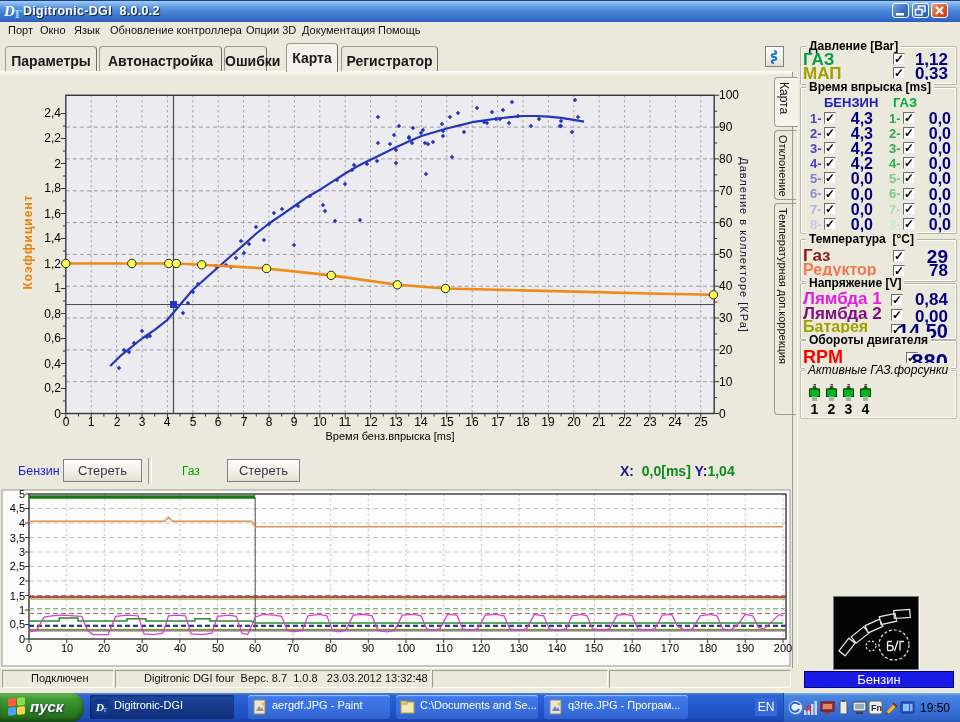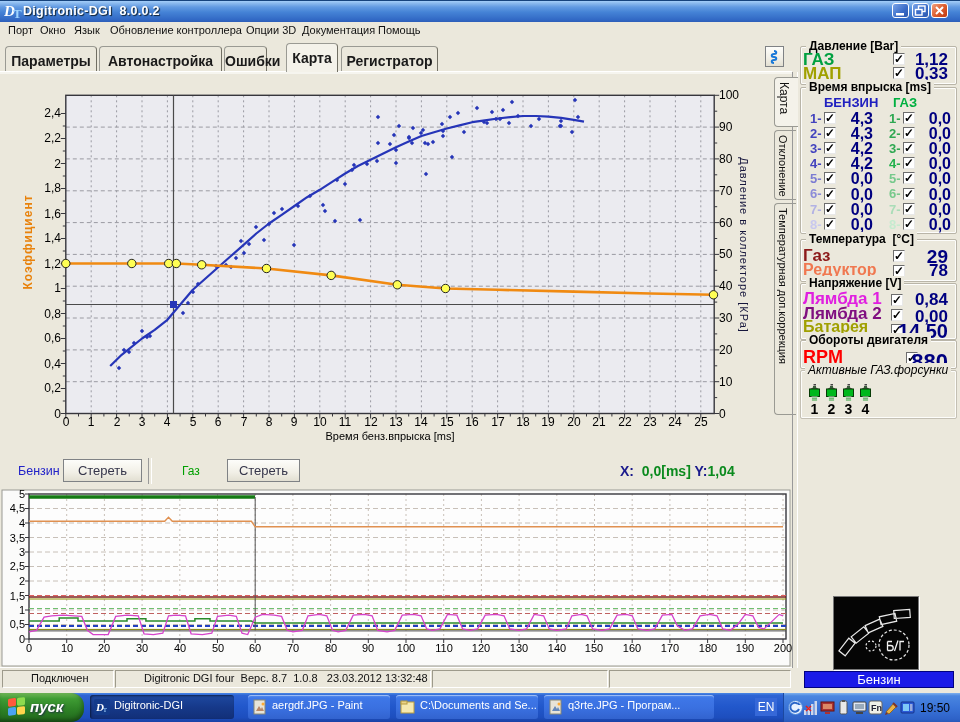--- a/index.html
+++ b/index.html
@@ -478,21 +478,21 @@
       </svg><span style="position:relative;top:-1px">Digitronic-DGI</span></div>
     <div class="task" style="left:396px;width:142px;background:linear-gradient(180deg,#5b92ef 0%,#3e77e8 12%,#3a70e0 55%,#3263cf 100%);box-shadow:inset 0 1px 0 rgba(255,255,255,.4);"><svg width="16" height="16" style="position:absolute;left:4px;top:4px">
         <rect x="1" y="3" width="13" height="11" fill="#f5e9b0" stroke="#b89b3c"></rect>
         <rect x="1" y="2" width="6" height="3" fill="#e7d289" stroke="#b89b3c"></rect>
       </svg><span style="position:relative;top:-1px">C:\Documents and Se...</span></div>
     <div class="task" style="left:248px;width:142px;background:linear-gradient(180deg,#5b92ef 0%,#3e77e8 12%,#3a70e0 55%,#3263cf 100%);box-shadow:inset 0 1px 0 rgba(255,255,255,.4);"><svg width="16" height="16" style="position:absolute;left:4px;top:4px">
         <rect x="2" y="1" width="11" height="14" fill="#e8e4d8" stroke="#887"></rect>
         <path d="M4 12l3-5 2 3 1-2 2 4z" fill="#b86"></path>
         <circle cx="11" cy="5" r="1.5" fill="#fa3"></circle>
       </svg><span style="position:relative;top:-1px">aergdf.JPG - Paint</span></div>
-    <div class="task" style="left:544px;width:170px;background:linear-gradient(180deg,#5b92ef 0%,#3e77e8 12%,#3a70e0 55%,#3263cf 100%);box-shadow:inset 0 1px 0 rgba(255,255,255,.4);"><svg width="16" height="16" style="position:absolute;left:4px;top:4px">
+    <div class="task" style="left:544px;width:144px;background:linear-gradient(180deg,#5b92ef 0%,#3e77e8 12%,#3a70e0 55%,#3263cf 100%);box-shadow:inset 0 1px 0 rgba(255,255,255,.4);"><svg width="16" height="16" style="position:absolute;left:4px;top:4px">
         <rect x="2" y="1" width="11" height="14" fill="#e8e4d8" stroke="#887"></rect>
         <path d="M4 12l3-5 2 3 1-2 2 4z" fill="#68b"></path>
         <circle cx="11" cy="5" r="1.5" fill="#fa3"></circle>
       </svg><span style="position:relative;top:-1px">q3rte.JPG - Програм...</span></div>
     <div class="abs" style="left:755px;top:5px;width:22px;height:18px;background:#3668d8;color:#fff;font-size:12px;text-align:center;line-height:18px;">EN</div>
     <div class="abs" style="left:783px;top:0;width:177px;height:29px;background:linear-gradient(180deg,#7eb0ee 0%,#4a86e0 10%,#3a74d8 50%,#2e62c8 90%,#2858b8 100%);border-left:1px solid #1c48a0;">
       <div class="abs" style="left:4px;top:7px;"><svg width="15" height="15">
           <circle cx="7.5" cy="7.5" r="7" fill="#e8f2ff" stroke="#4a86d8"></circle>
           <path d="M10 4a4.5 4.5 0 1 0 1 5" fill="none" stroke="#2a66c8" stroke-width="2"></path>
           <path d="M10 2v3h3z" fill="#2a66c8"></path>

